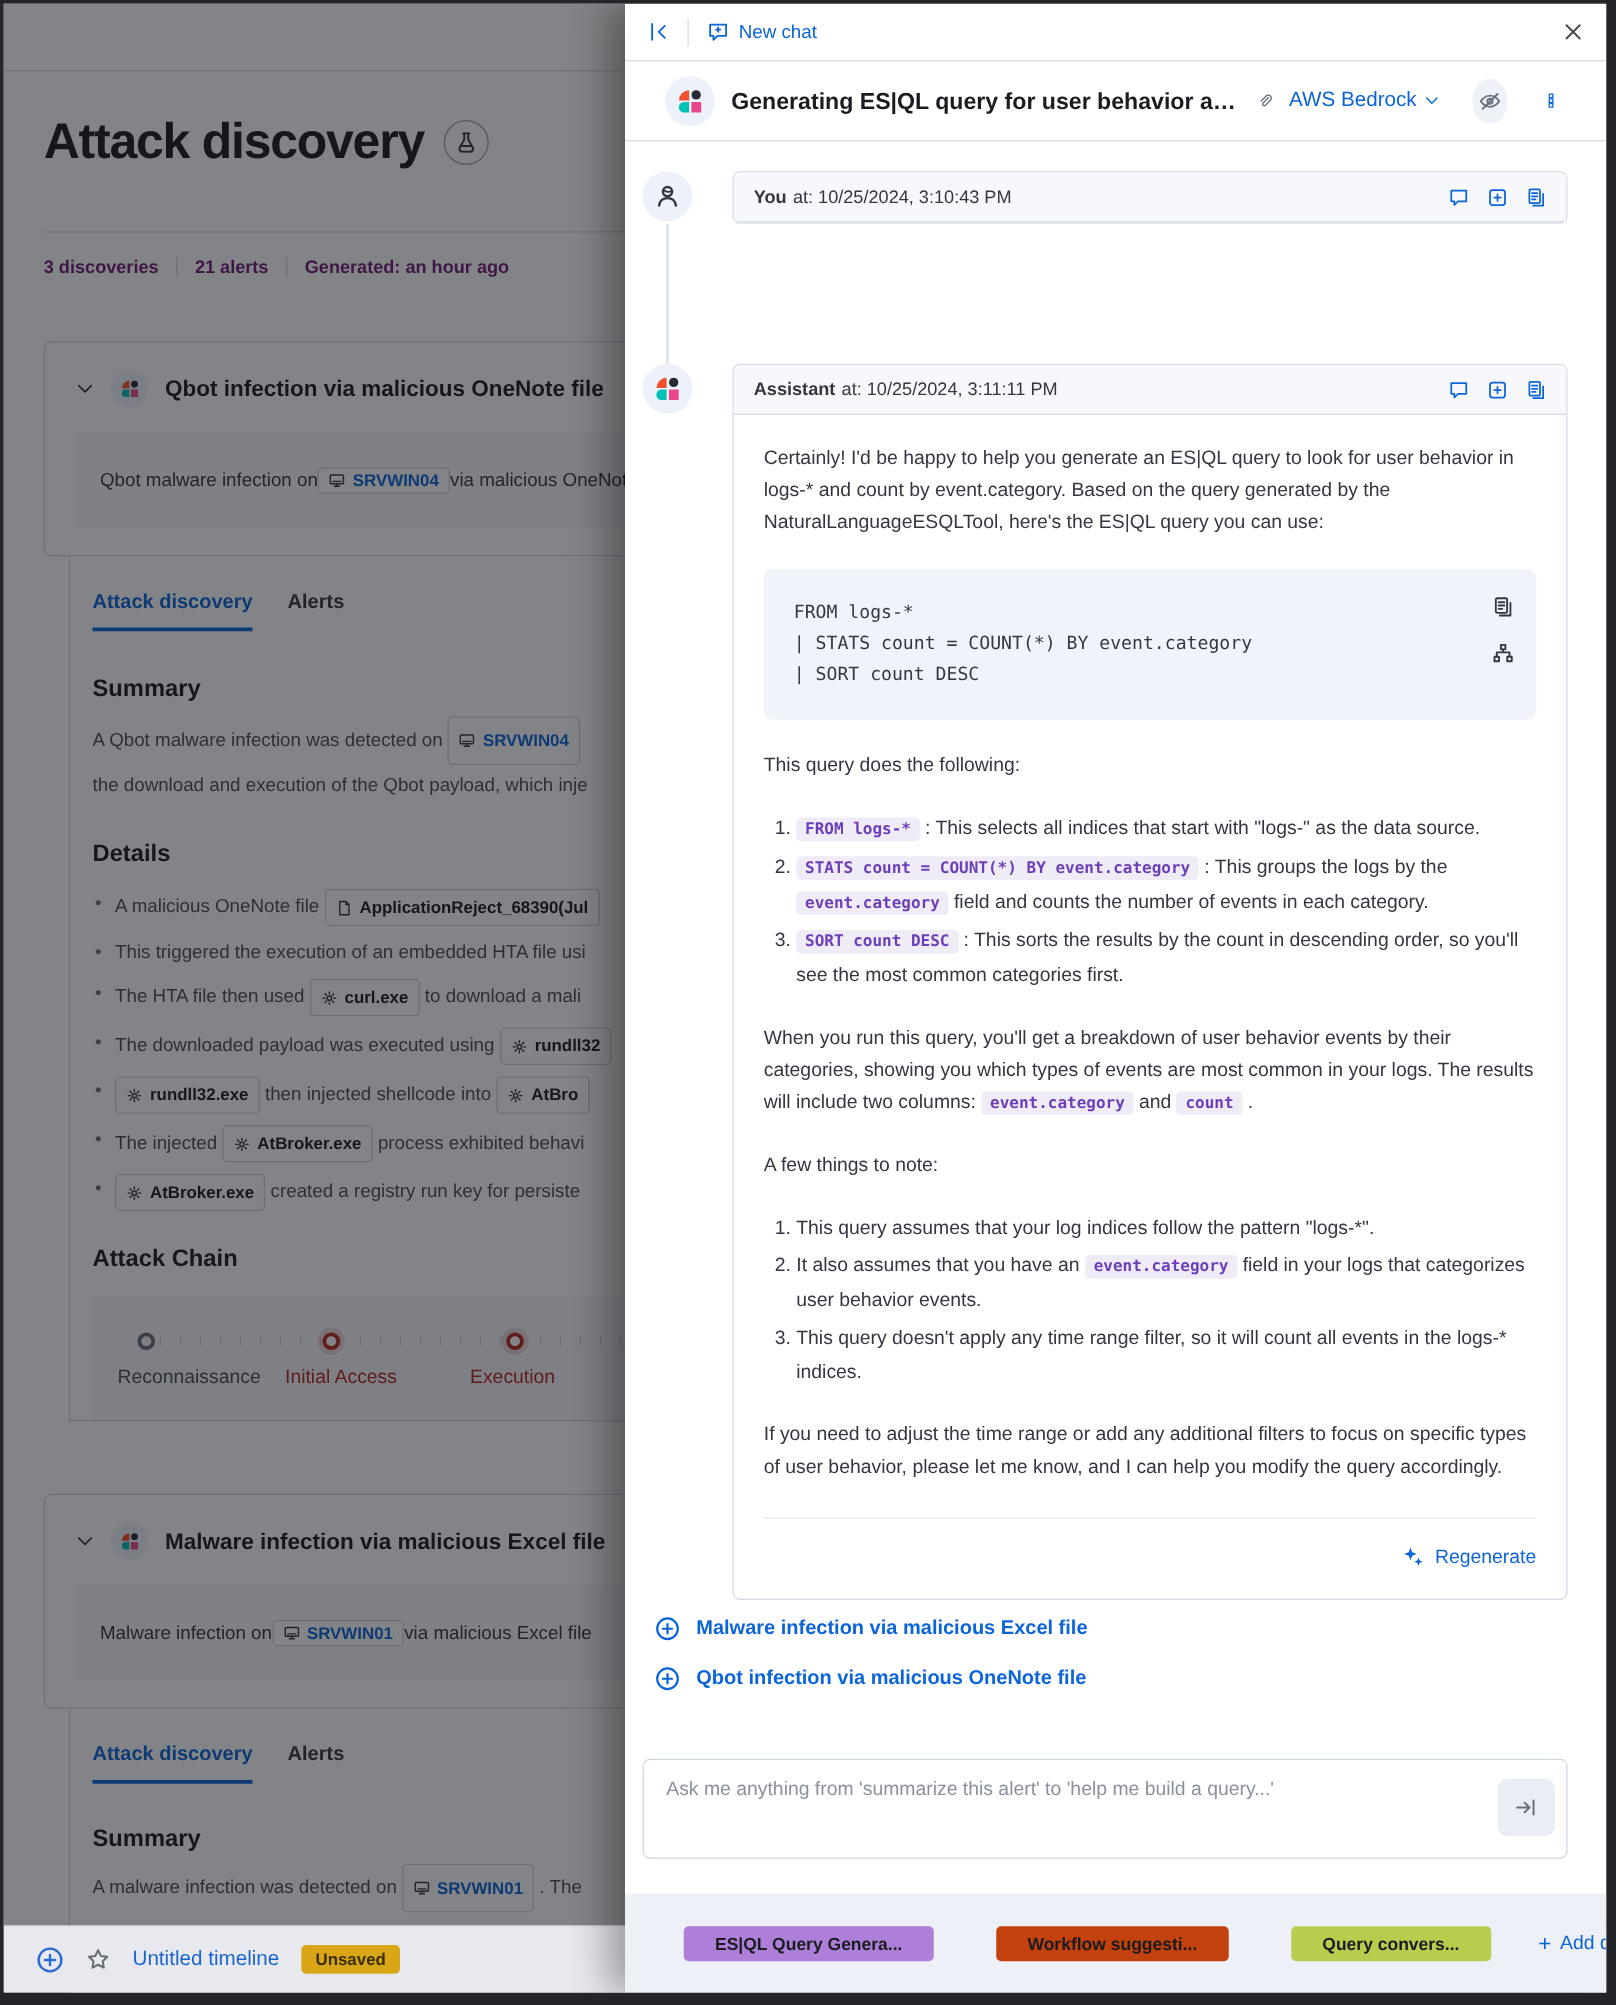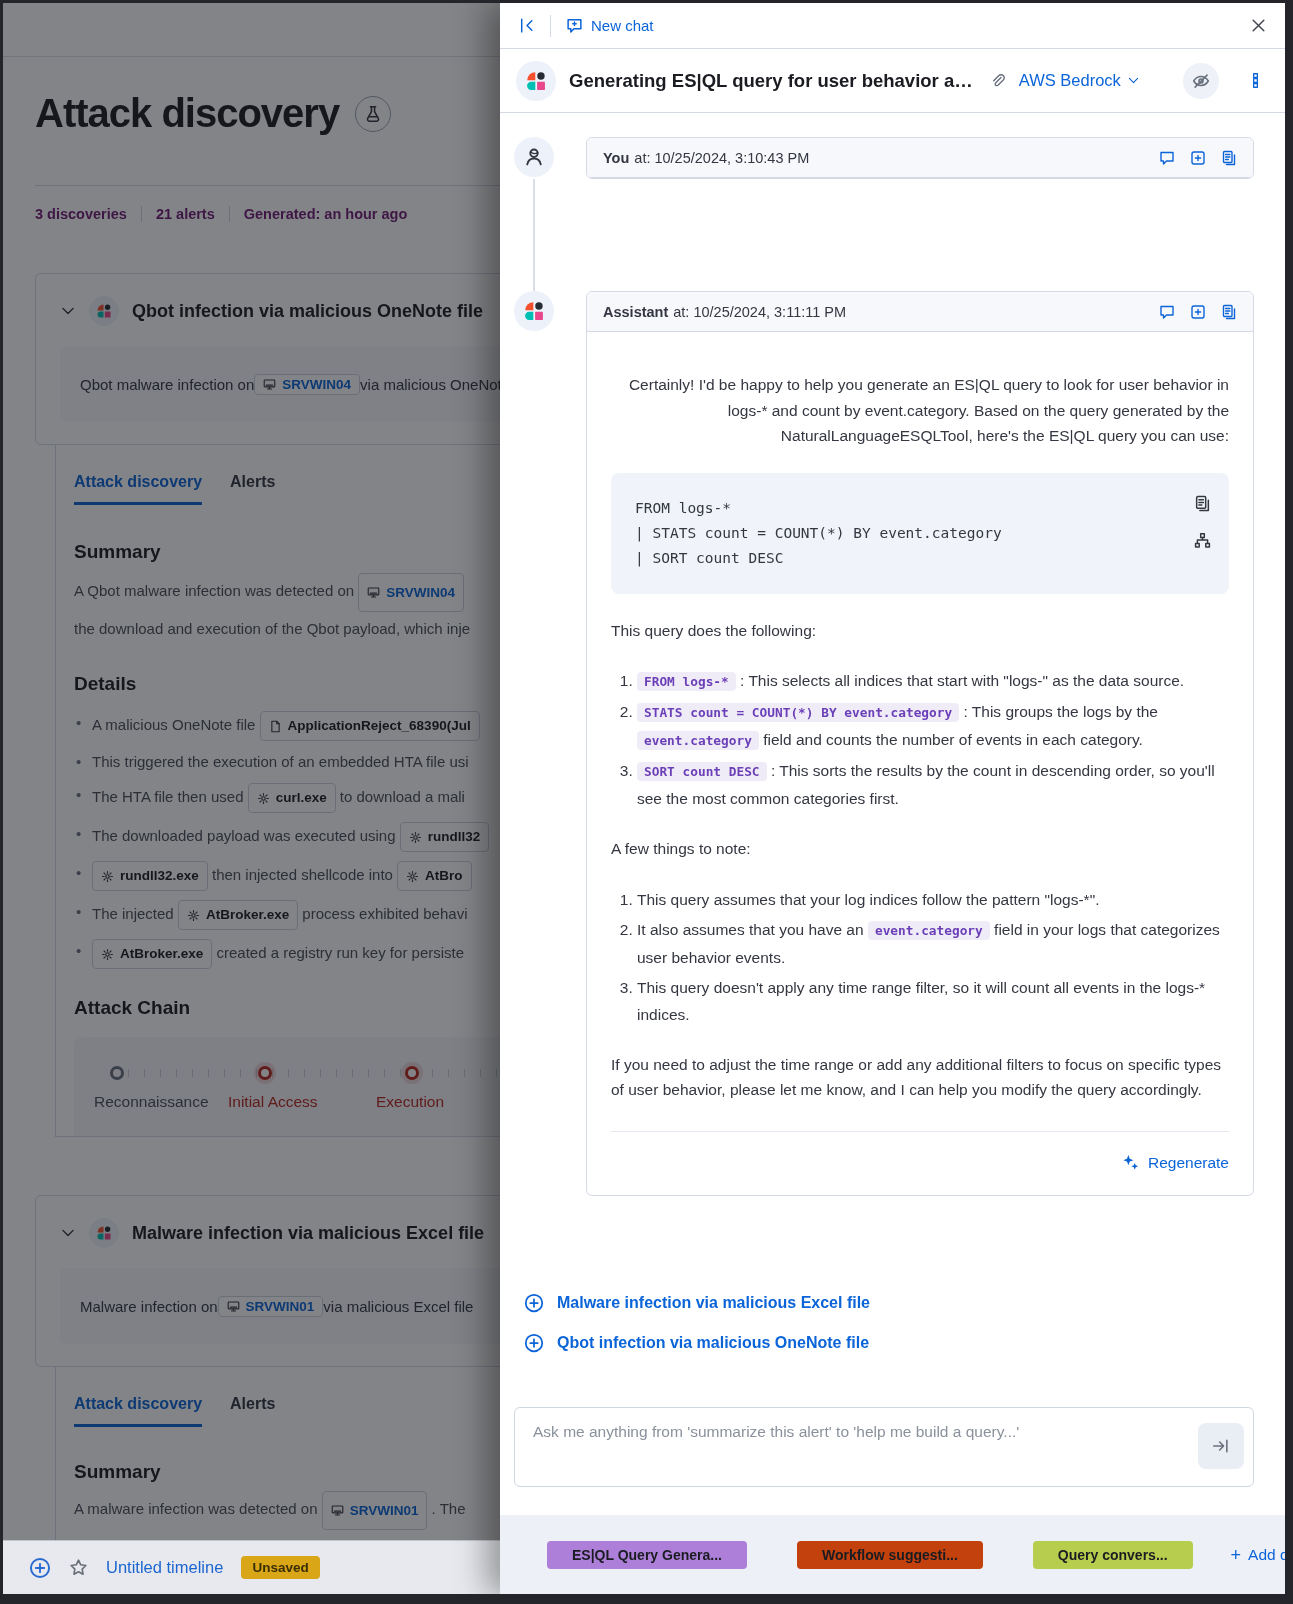--- a/index.html
+++ b/index.html
@@ -66,21 +66,21 @@
   
   .flyout { position:absolute; left:497px; top:0; bottom:0; width:785px; background:#fff; z-index:10;
             box-shadow:-14px 0 30px rgba(0,0,0,0.35); }
   .fly-row1 { height:46px; border-bottom:1px solid #d3dae6; display:flex; align-items:center; padding:0 18px; }
   .fly-row1 .ic { width:17px; height:17px; color:#0b64d8; }
   .fly-row1 .vsep { width:1px; height:22px; background:#d3dae6; margin:0 15px; }
   .newchat { display:flex; align-items:center; gap:8px; color:#0b64d8; font-size:15px; }
   .fly-row1 .spacer, .fly-row2 .spacer { flex:1; }
   .close-ic { width:17px; height:17px; color:#43474f; }
 
-  .fly-row2 { height:64px; border-bottom:1px solid #d3dae6; display:flex; align-items:center; padding:0 16px; gap:13px; }
+  .fly-row2 { height:64px; border-bottom:1px solid #d3dae6; display:flex; align-items:center; padding:0 32px; gap:13px; }
   .ai-avatar { width:40px; height:40px; border-radius:50%; background:#edf1f9; display:flex; align-items:center; justify-content:center; flex:0 0 auto; }
   .ai-avatar .ic { width:22px; height:22px; }
   .conv-title { font-size:18.5px; font-weight:700; color:#1a1c21; white-space:nowrap; }
   .clip-ic { width:16px; height:16px; color:#69707d; margin-left:4px; }
   .connector-sel { display:flex; align-items:center; gap:6px; color:#0b64d8; font-size:16.5px; white-space:nowrap; }
   .connector-sel .chev { width:13px; height:13px; color:#0b64d8; }
   .round-btn { width:36px; height:36px; border-radius:50%; background:#eef1f8; display:flex; align-items:center; justify-content:center; }
   .round-btn .ic { width:18px; height:18px; color:#69707d; }
   .boxesv-ic { width:15px; height:15px; color:#0b64d8; margin:0 6px 0 16px; }
 
@@ -90,21 +90,21 @@
   .thread-line { position:absolute; left:33px; width:2px; background:#d9dee8; }
 
   .msg-panel { position:absolute; left:86px; right:31px; border:1px solid #d3dae6; border-radius:6px; background:#fff; overflow:hidden; }
   .msg-head { height:40px; background:#f7f8fc; border-bottom:1px solid #d3dae6; display:flex; align-items:center; padding:0 16px; font-size:14.5px; color:#343741; }
   .msg-head b { font-weight:700; margin-right:5px; }
   .msg-head .spacer { flex:1; }
   .msg-head .hic { width:16px; height:16px; color:#0b64d8; margin-left:15px; }
   .msg-body { padding:15px 17px; font-size:15.5px; line-height:25px; color:#343741; }
   .msg-body-lg { padding:18px 24px 20px; font-size:15.5px; line-height:25.5px; color:#343741; }
   .msg-body-lg p { margin-top:24px; }
-  .msg-body-lg p.first { margin-top:22px;text-align:right; }
+  .msg-body-lg p.first { margin-top:4px; }
 
   .codeblock { position:relative; margin-top:24px; background:#f0f4fa; border-radius:8px; padding:23px 60px 23px 24px; }
   .codeblock pre { font-family:"DejaVu Sans Mono", monospace; font-size:14.5px; line-height:25px; color:#343741; }
   .cb-ic { position:absolute; right:18px; width:17px; height:17px; color:#343741; }
   .icode { font-family:"DejaVu Sans Mono", monospace; font-weight:700; font-size:12.8px; color:#6b3fb7;
            background:#efecf8; border-radius:4px; padding:2px 7px; }
   ol.num { margin:24px 0 0 6px; padding-left:20px; }
   ol.num li { margin:3px 0; line-height:27px; }
 
   .regen-wrap { margin-top:28px; border-top:1px solid #e4e9f1; padding-top:18px; display:flex; justify-content:flex-end; }
@@ -482,20 +482,21 @@
                   <rect x="11.1" y="9.8" width="3.4" height="3.4"></rect>
                 </svg>
               </span>
         </div>
         <p>This query does the following:</p>
         <ol class="num">
               <li><span class="icode">FROM logs-*</span> : This selects all indices that start with "logs-" as the data source.</li>
               <li><span class="icode">STATS count = COUNT(*) BY event.category</span> : This groups the logs by the <span class="icode">event.category</span> field and counts the number of events in each category.</li>
               <li><span class="icode">SORT count DESC</span> : This sorts the results by the count in descending order, so you'll see the most common categories first.</li>
             </ol>
+        <p>When you run this query, you'll get a breakdown of user behavior events by their categories, showing you which types of events are most common in your logs. The results will include two columns: <span class="icode">event.category</span> and <span class="icode">count</span> .</p>
         <p>A few things to note:</p>
         <ol class="num">
               <li>This query assumes that your log indices follow the pattern "logs-*".</li>
               <li>It also assumes that you have an <span class="icode">event.category</span> field in your logs that categorizes user behavior events.</li>
               <li>This query doesn't apply any time range filter, so it will count all events in the logs-* indices.</li>
             </ol>
         <p>If you need to adjust the time range or add any additional filters to focus on specific types of user behavior, please let me know, and I can help you modify the query accordingly.</p>
         <div class="regen-wrap">
           <span class="regen">
             <span class="ic">

